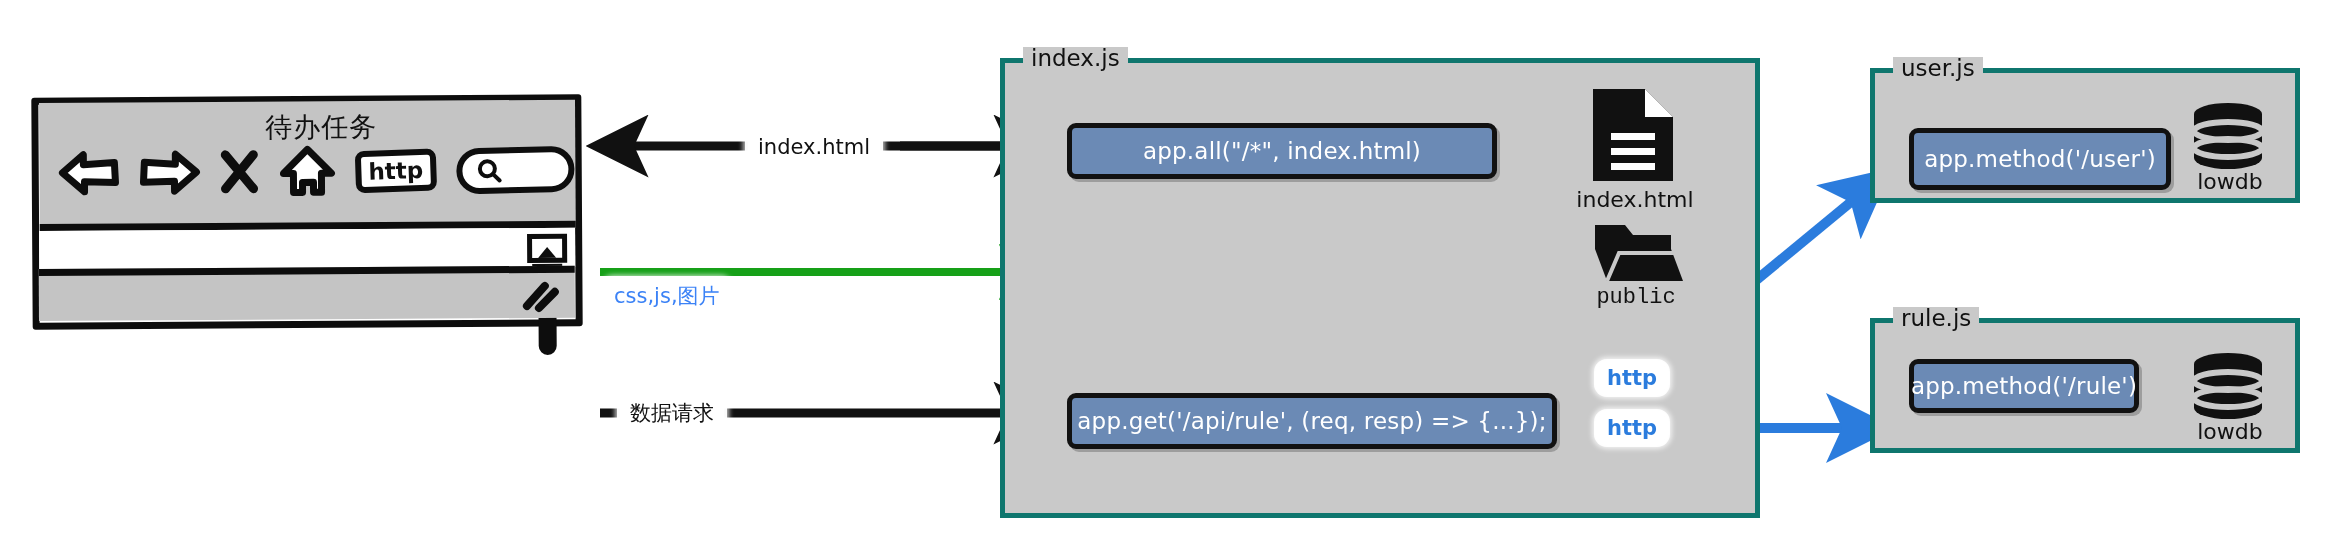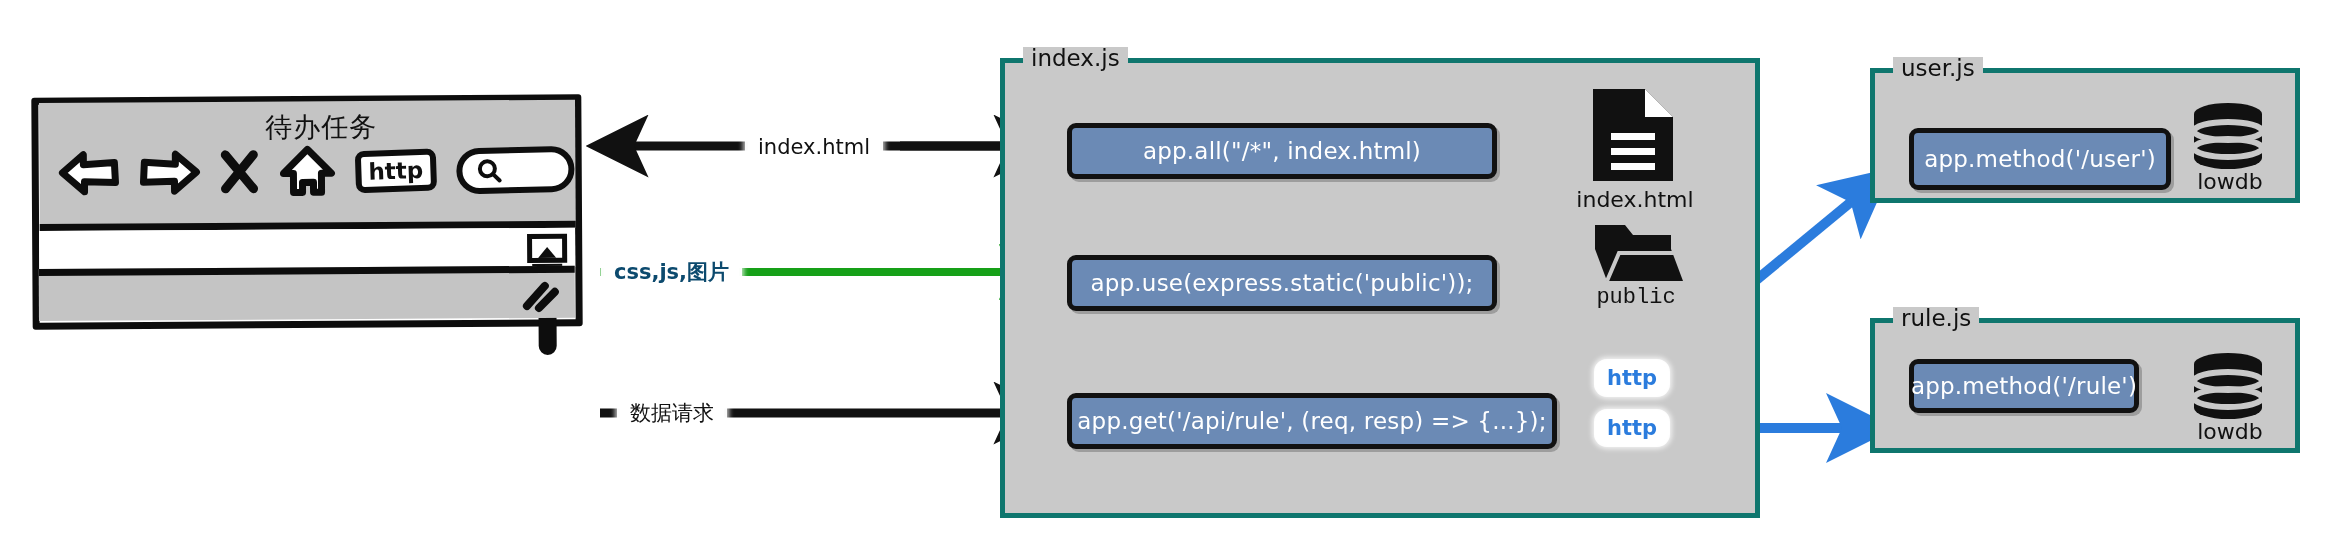--- a/index.html
+++ b/index.html
@@ -151,21 +151,21 @@
     background: #ffffff;
     border-radius: 10px;
     padding: 3px 10px;
     font-size: 21px;
     color: #111111;
     font-family: "DejaVu Sans", sans-serif;
     white-space: nowrap;
     box-shadow: 0 0 0 3px rgba(255,255,255,0.95), 0 0 5px 5px rgba(255,255,255,0.75);
     line-height: 1.25;
   }
-  .edge-label.green { color: #0c4a6e; font-weight: 700; }
+  .edge-label.green { color: #3b82f6; font-weight: 400; margin-top: 24px; }
   .edge-label.blue  { color: #2b7cdd; font-weight: 700; }
 
   
   .icon-cap {
     position: absolute;
     text-align: center;
     font-size: 22px;
     color: #111;
     font-family: "DejaVu Sans", sans-serif;
     white-space: nowrap;
@@ -273,21 +273,20 @@
         </svg>
       </div>
     </div>
   </div>
 
   <div class="group" style="left:1000px; top:58px; width:760px; height:460px;">
     <span class="group-title">index.js</span>
 
     <div class="codebox" style="left:62px; top:60px; width:430px; height:56px;">app.all("/*", index.html)</div>
 
-    <div class="codebox" style="left:62px; top:192px; width:430px; height:56px;">app.use(express.static('public'));</div>
 
     <div class="codebox" style="left:62px; top:330px; width:490px; height:56px;">app.get('/api/rule', (req, resp) =&gt; {...});</div>
 
     <div class="abs" style="left:582px; top:22px;">
       <svg width="92" height="100" viewBox="0 0 92 100">
         <path d="M6 4 H58 L86 32 V96 H6 Z" fill="#111111"></path>
         <path d="M58 4 L86 32 H58 Z" fill="#ffffff"></path>
         <rect x="24" y="48" width="44" height="7" fill="#ffffff"></rect>
         <rect x="24" y="63" width="44" height="7" fill="#ffffff"></rect>
         <rect x="24" y="78" width="44" height="7" fill="#ffffff"></rect>

